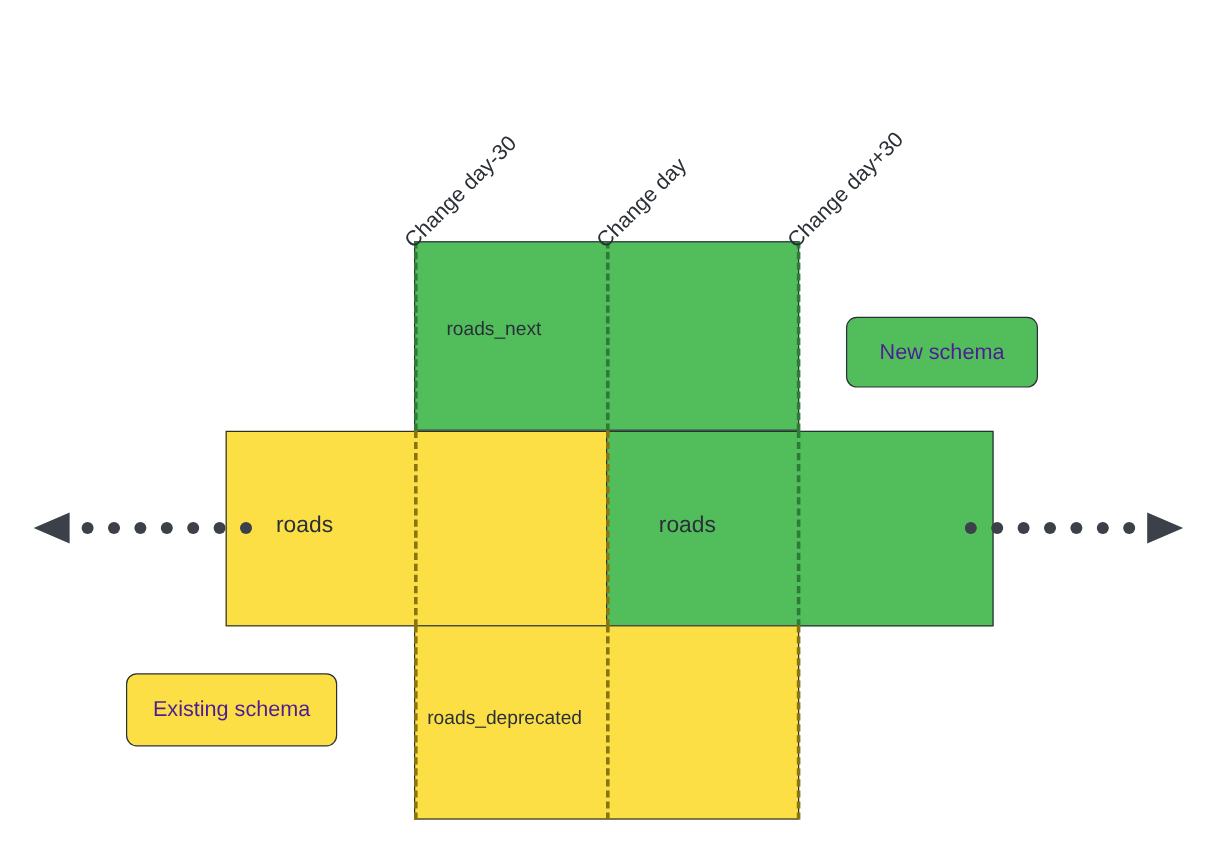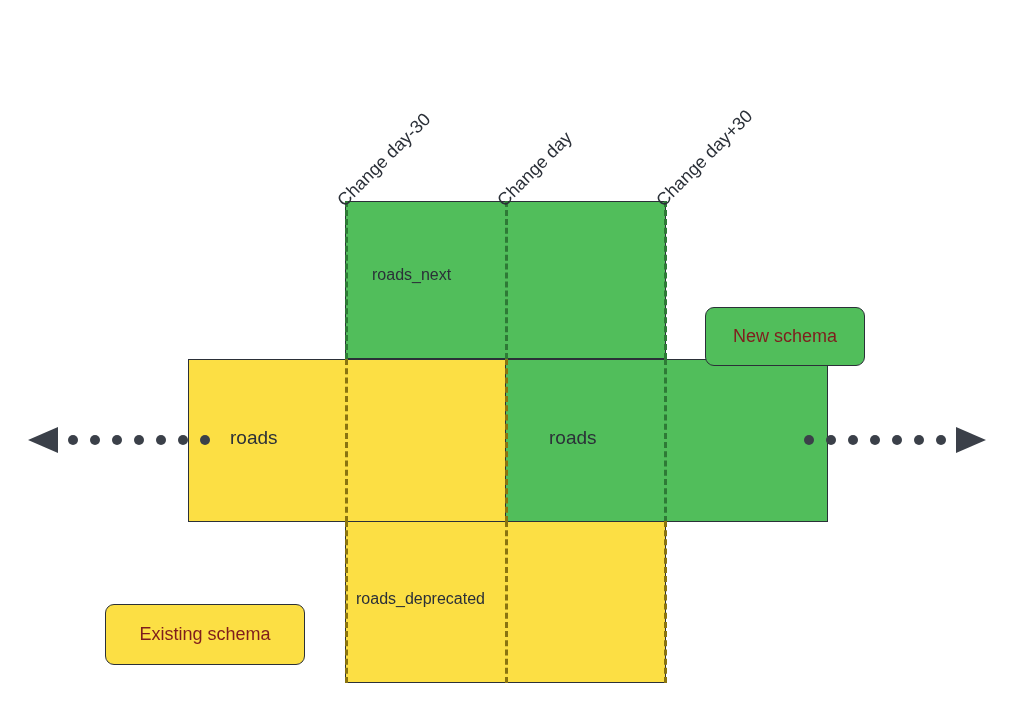--- a/index.html
+++ b/index.html
@@ -100,30 +100,29 @@
 
   
   .legend-chip {
     position: absolute;
     box-sizing: border-box;
     border: 1.6px solid #2b3038;
     border-radius: 9px;
     display: flex;
     align-items: center;
     justify-content: center;
-    color: #7f1d1d;
+    color: #4c1d95;
     font-size: 18px;
-    margin-top: 43px;
   }
   #legend-new {
     left: 705px; top: 264px; width: 160px; height: 59px;
     background: #51be5b;
   }
   #legend-existing {
-    left: 105px; top: 561px; width: 200px; height: 61px;
+    left: 105px; top: 561px; width: 176px; height: 61px;
     background: #fcdf44;
   }
 
   
   .timeline-arrow {
     position: absolute;
     top: 428px;
     height: 24px;
     display: flex;
     align-items: center;

